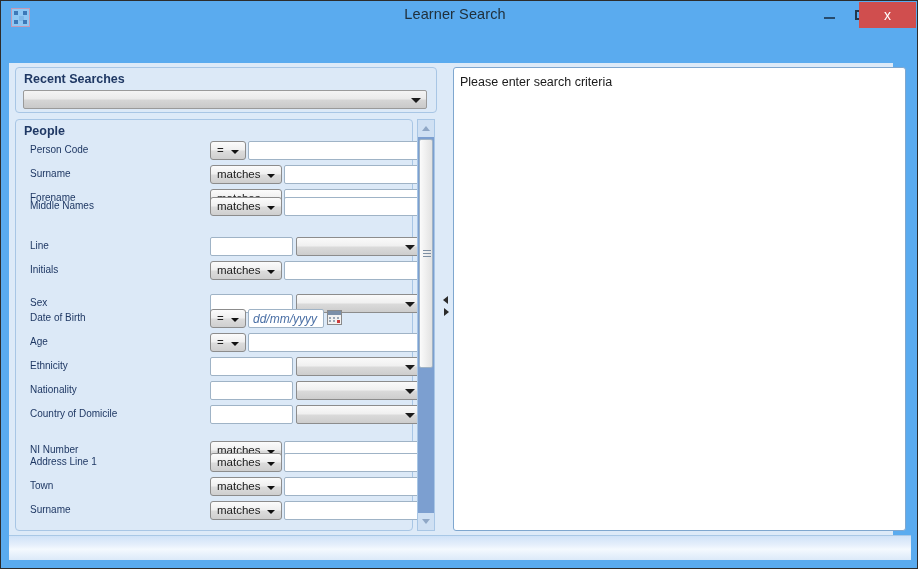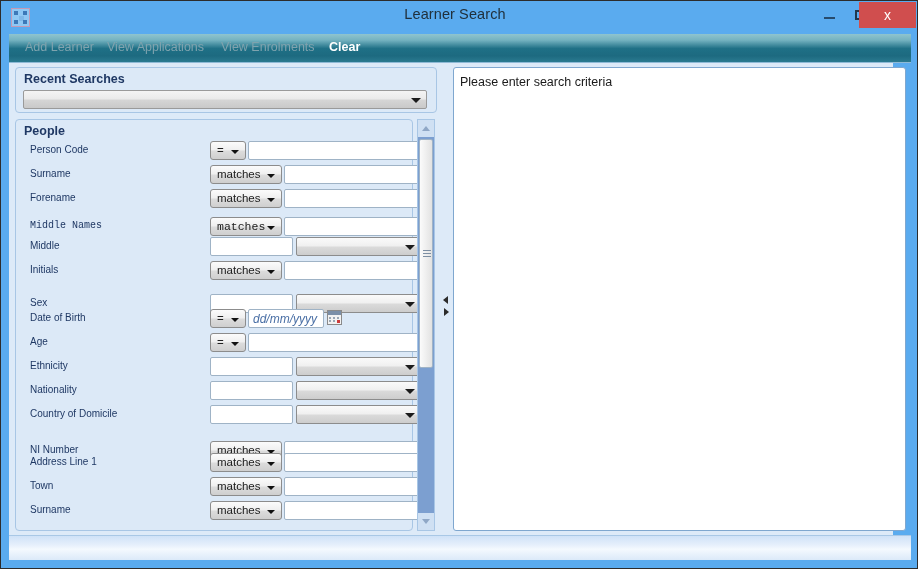--- a/index.html
+++ b/index.html
@@ -327,26 +327,20 @@
       <div class="glyph-min"></div>
     </div>
     <div class="win-btn btn-max">
       <div class="glyph-max"></div>
     </div>
     <div class="win-btn btn-close">
       <div class="glyph-close">x</div>
     </div>
   </div>
 
-  <div class="toolbar" id="toolbar">
-      <div class="tb-item tb-disabled" style="left: 16px;">Add Learner</div>
-      <div class="tb-item tb-disabled" style="left: 98px;">View Applications</div>
-      <div class="tb-item tb-disabled" style="left: 212px;">View Enrolments</div>
-      <div class="tb-item tb-enabled" style="left: 320px;">Clear</div>
-    </div>
 
   <div class="client">
 
     <div class="left-col">
 
       <div class="groupbox gb-recent">
         <div class="gb-title">Recent Searches</div>
         <div class="combo-recent">
           <div class="combo-arrow"></div>
         </div>
@@ -378,32 +372,32 @@
             <div class="row" style="top: 68px;">
               <div class="row-label">Forename</div>
               <div class="op-btn op-matches">
                 <span class="op-label">matches</span>
                 <div class="op-caret"></div>
               </div>
               <div class="txt txt-wide-mat">
                 <span style="position: absolute; left: 4px; top: 2px; font-size: 12px; color: rgb(17, 17, 17);"></span>
               </div>
             </div>
-            <div class="row" style="top: 96px; font-family: Liberation Mono, monospace;">
+            <div class="row" style="top: 76px;">
               <div class="row-label">Middle Names</div>
               <div class="op-btn op-matches">
                 <span class="op-label">matches</span>
                 <div class="op-caret"></div>
               </div>
               <div class="txt txt-wide-mat">
                 <span style="position: absolute; left: 4px; top: 2px; font-size: 12px; color: rgb(17, 17, 17);"></span>
               </div>
             </div>
             <div class="row" style="top: 116px;">
-              <div class="row-label">Middle</div>
+              <div class="row-label">Line</div>
               <div class="txt txt-half">
                 <span style="position: absolute; left: 4px; top: 2px; font-size: 12px; color: rgb(17, 17, 17);"></span>
               </div>
               <div class="combo-lookup">
                 <div class="combo-arrow"></div>
               </div>
             </div>
             <div class="row" style="top: 140px;">
               <div class="row-label">Initials</div>
               <div class="op-btn op-matches">

